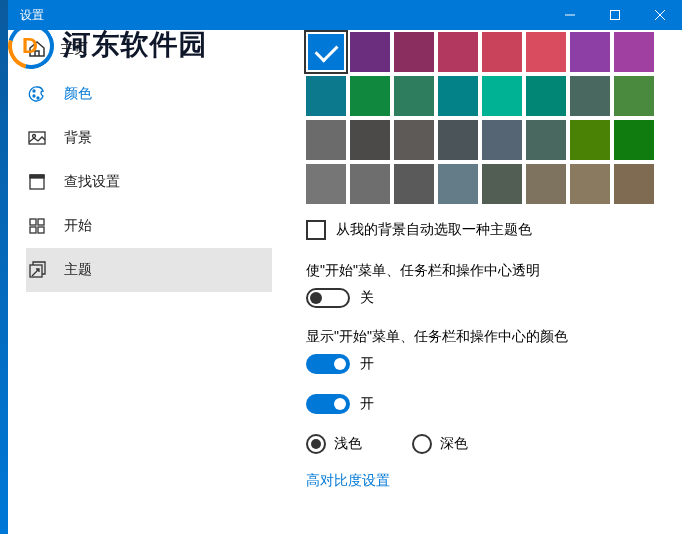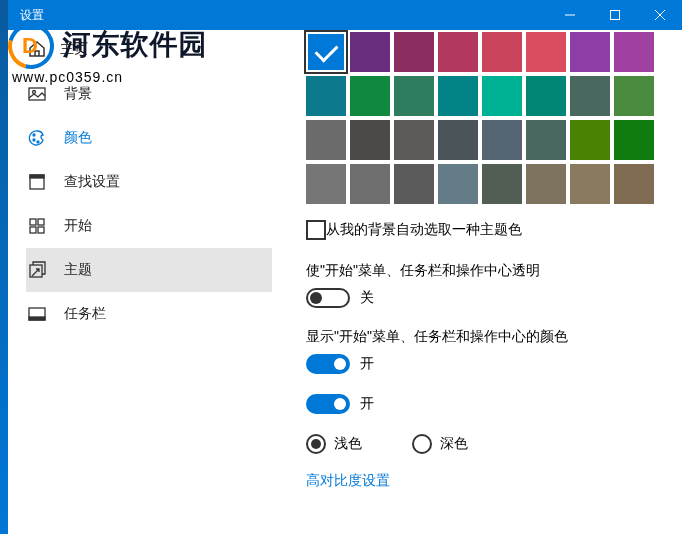--- a/index.html
+++ b/index.html
@@ -20,38 +20,38 @@
 .section-label { font-size: 13px; color: #555; margin-bottom: 14px; }
 .nav-item { height: 44px; display: flex; align-items: center; gap: 18px; font-size: 14px; color: #222; cursor: pointer; padding-left: 2px; margin-left: -2px; width: 246px; }
 .nav-item.active { color: #0078d7; }
 .nav-item.selected { background: #e5e5e5; }
 .nav-icon { width: 18px; height: 18px; flex-shrink: 0; }
 .main { flex: 1; padding: 0 20px 20px 28px; overflow-y: auto; }
 .color-grid { display: grid; grid-template-columns: repeat(8, 40px); gap: 4px; margin-bottom: 16px; margin-top: 2px; }
 .swatch { width: 40px; height: 40px; position: relative; cursor: pointer; }
 .swatch.sel { border: 2px solid #fff; outline: 2px solid #333; }
 .swatch.sel::after { content: ""; position: absolute; left: 12px; top: 6px; width: 10px; height: 18px; border: solid #fff; border-width: 0 3px 3px 0; transform: rotate(45deg); }
-.check-row { display: flex; align-items: center; font-size: 14px; margin-bottom: 22px; }
+.check-row { display: flex; align-items: center; gap: 10px; font-size: 14px; margin-bottom: 22px; }
 .checkbox { width: 20px; height: 20px; border: 2px solid #333; cursor: pointer; }
 .setting-label { font-size: 14px; margin-bottom: 8px; }
 .toggle-row { display: flex; align-items: center; gap: 10px; margin-bottom: 20px; }
 .toggle { width: 44px; height: 20px; border-radius: 10px; position: relative; cursor: pointer; }
 .toggle.off { border: 2px solid #333; }
 .toggle.off::after { content: ""; position: absolute; left: 2px; top: 2px; width: 12px; height: 12px; border-radius: 50%; background: #333; }
 .toggle.on { background: #0078d7; border: 2px solid #0078d7; }
 .toggle.on::after { content: ""; position: absolute; right: 2px; top: 2px; width: 12px; height: 12px; border-radius: 50%; background: #fff; }
 .toggle-text { font-size: 14px; }
 .radio-row { display: flex; gap: 50px; margin-bottom: 18px; margin-top: 4px; }
 .radio-item { display: flex; align-items: center; gap: 8px; font-size: 14px; cursor: pointer; }
 .radio { width: 20px; height: 20px; border: 2px solid #333; border-radius: 50%; position: relative; }
 .radio.checked::after { content: ""; position: absolute; left: 3px; top: 3px; width: 10px; height: 10px; border-radius: 50%; background: #333; }
 .link { color: #0078d7; font-size: 14px; cursor: pointer; }
 .wm-logo { position: absolute; left: 12px; top: 26px; z-index: 10; pointer-events: none; }
 .wm-text1 { font-size: 28px; font-weight: bold; color: #0f172a; letter-spacing: 1px; }
-.wm-text2 { font-size: 14px; color: #000000; margin-top: -4px; letter-spacing: 1px; }
+.wm-text2 { font-size: 14px; color: #ffffff; margin-top: -4px; letter-spacing: 1px; }
 .wm-circle { position: absolute; left: -4px; top: -4px; width: 46px; height: 46px; border: 4px solid #0078d7; border-left-color: #ff8c00; border-radius: 50%; transform: rotate(-30deg); }
 .wm-inner { position: absolute; left: 10px; top: 6px; font-size: 22px; font-weight: bold; color: #ff8c00; }
 </style>
 </head>
 <body>
 
 <div class="desktop"></div>
 
 <div class="wm-logo">
   <div style="position:relative;display:inline-block;width:46px;height:46px;vertical-align:middle">
@@ -86,39 +86,39 @@
 
   <div class="content">
     <div class="sidebar">
       <div class="home-row">
         <svg class="home-icon" viewBox="0 0 18 18" fill="none" stroke="#333" stroke-width="1.5">
             <path d="M2 8 L9 2 L16 8 V16 H2 Z M7 16 V11 H11 V16"></path>
           </svg>
         <span>主页</span>
       </div>
 
-      <div class="nav-item">
-        <svg class="nav-icon" viewBox="0 0 18 18" fill="none" stroke="#333" stroke-width="1.3">
-            <rect x="1" y="3" width="16" height="12"></rect>
-            <circle cx="6" cy="7" r="1.5"></circle>
-            <path d="M1 13 L6 9 L10 12 L14 8 L17 11"></path>
-          </svg>
-        <span>背景</span>
-      </div>
       <div class="nav-item active">
         <svg class="nav-icon" viewBox="0 0 18 18" fill="none" stroke="#0078d7" stroke-width="1.3">
             <path d="M9 2 A7 7 0 1 0 15 11 Q13 10 13 8 Q13 6 15 6 A6 6 0 0 0 9 2 Z"></path>
             <circle cx="6" cy="6" r="1" fill="#d13438"></circle>
             <circle cx="6" cy="11" r="1" fill="#0078d7"></circle>
             <circle cx="10" cy="13" r="1" fill="#107c10"></circle>
           </svg>
         <span>颜色</span>
       </div>
       <div class="nav-item">
         <svg class="nav-icon" viewBox="0 0 18 18" fill="none" stroke="#333" stroke-width="1.3">
+            <rect x="1" y="3" width="16" height="12"></rect>
+            <circle cx="6" cy="7" r="1.5"></circle>
+            <path d="M1 13 L6 9 L10 12 L14 8 L17 11"></path>
+          </svg>
+        <span>背景</span>
+      </div>
+      <div class="nav-item">
+        <svg class="nav-icon" viewBox="0 0 18 18" fill="none" stroke="#333" stroke-width="1.3">
             <rect x="2" y="2" width="14" height="14"></rect>
             <rect x="2" y="2" width="14" height="3" fill="#333"></rect>
           </svg>
         <span>查找设置</span>
       </div>
       <div class="nav-item">
         <svg class="nav-icon" viewBox="0 0 18 18" fill="none" stroke="#333" stroke-width="1.3">
             <rect x="2" y="2" width="6" height="6"></rect>
             <rect x="10" y="2" width="6" height="6"></rect>
             <rect x="2" y="10" width="6" height="6"></rect>
@@ -126,27 +126,20 @@
           </svg>
         <span>开始</span>
       </div>
       <div class="nav-item selected">
         <svg class="nav-icon" viewBox="0 0 18 18" fill="none" stroke="#333" stroke-width="1.3">
             <rect x="2" y="4" width="12" height="12"></rect>
             <path d="M5 4 V1 H17 V13 H14"></path>
             <path d="M4 15 L11 8 M8 8 L11 8 L11 11"></path>
           </svg>
         <span>主题</span>
-      </div>
-      <div class="nav-item">
-        <svg class="nav-icon" viewBox="0 0 18 18" fill="none" stroke="#333" stroke-width="1.3">
-            <rect x="1" y="3" width="16" height="12"></rect>
-            <rect x="1" y="12" width="16" height="3" fill="#333"></rect>
-          </svg>
-        <span>任务栏</span>
       </div>
     </div>
 
     <div class="main">
       <div class="color-grid" id="color-grid">
           <div class="swatch sel" style="background: rgb(0, 120, 215);"></div>
           <div class="swatch" style="background: rgb(107, 46, 126);"></div>
           <div class="swatch" style="background: rgb(138, 46, 95);"></div>
           <div class="swatch" style="background: rgb(179, 56, 95);"></div>
           <div class="swatch" style="background: rgb(201, 68, 90);"></div>

